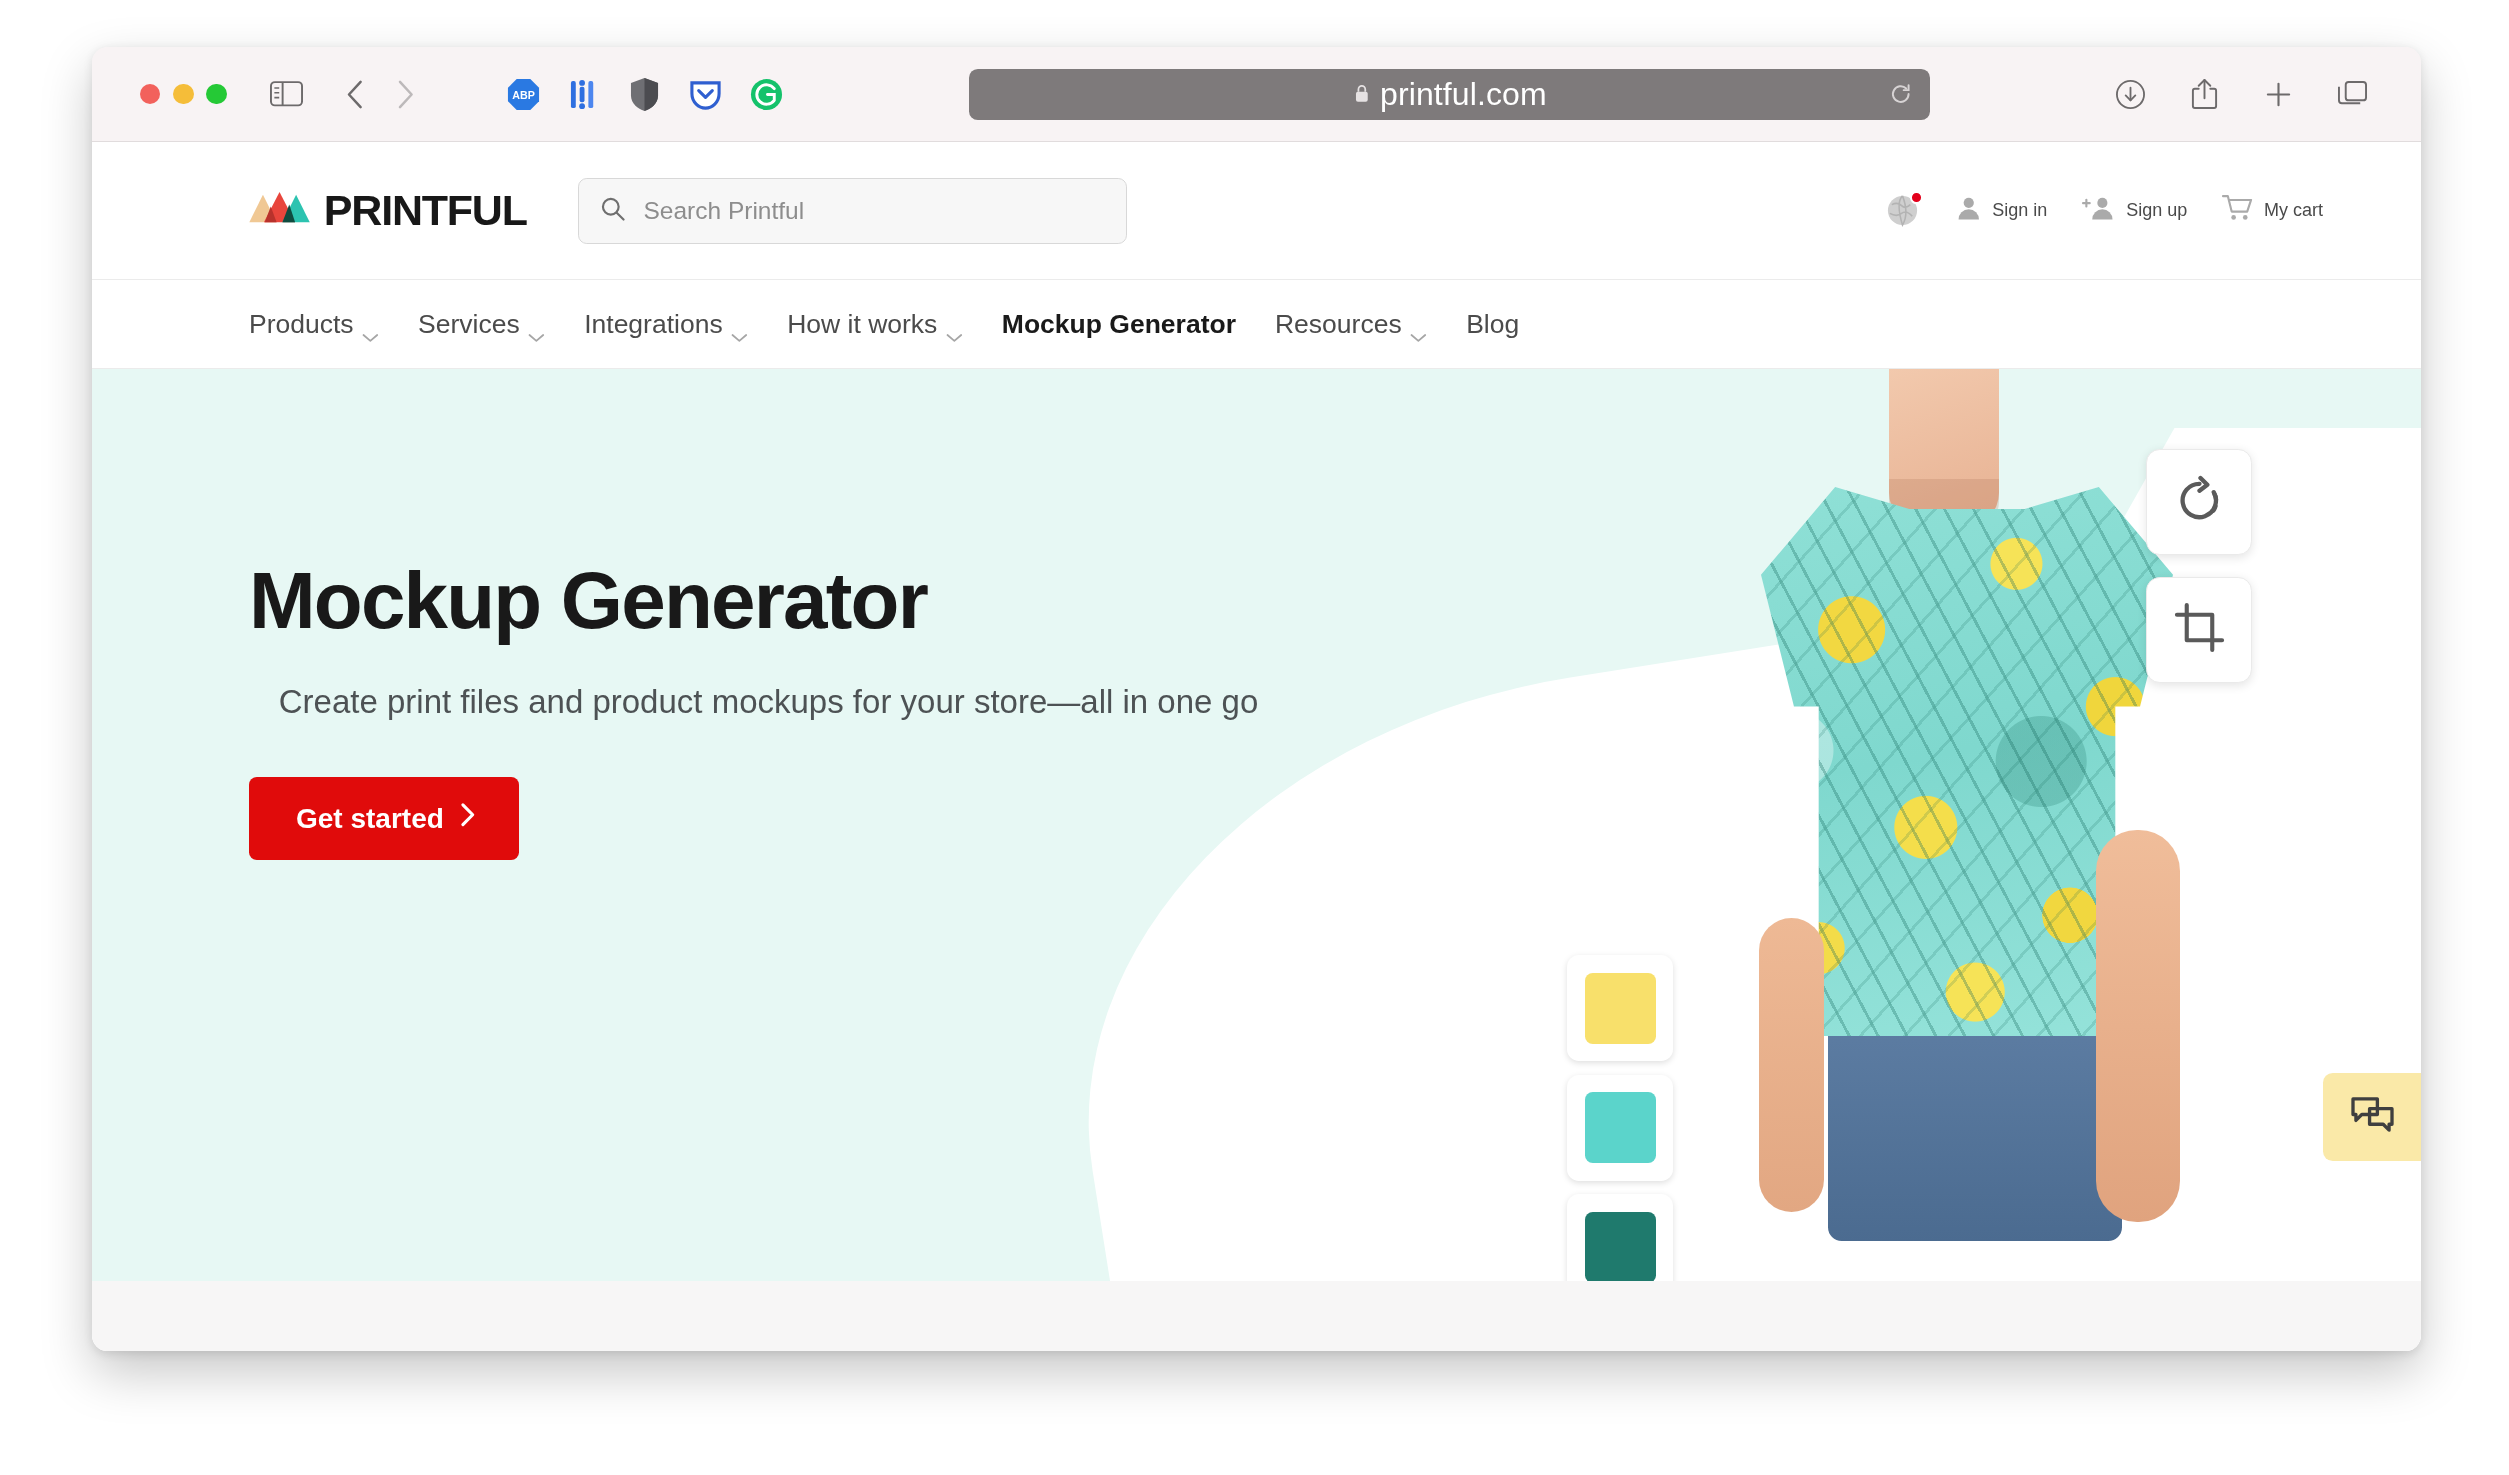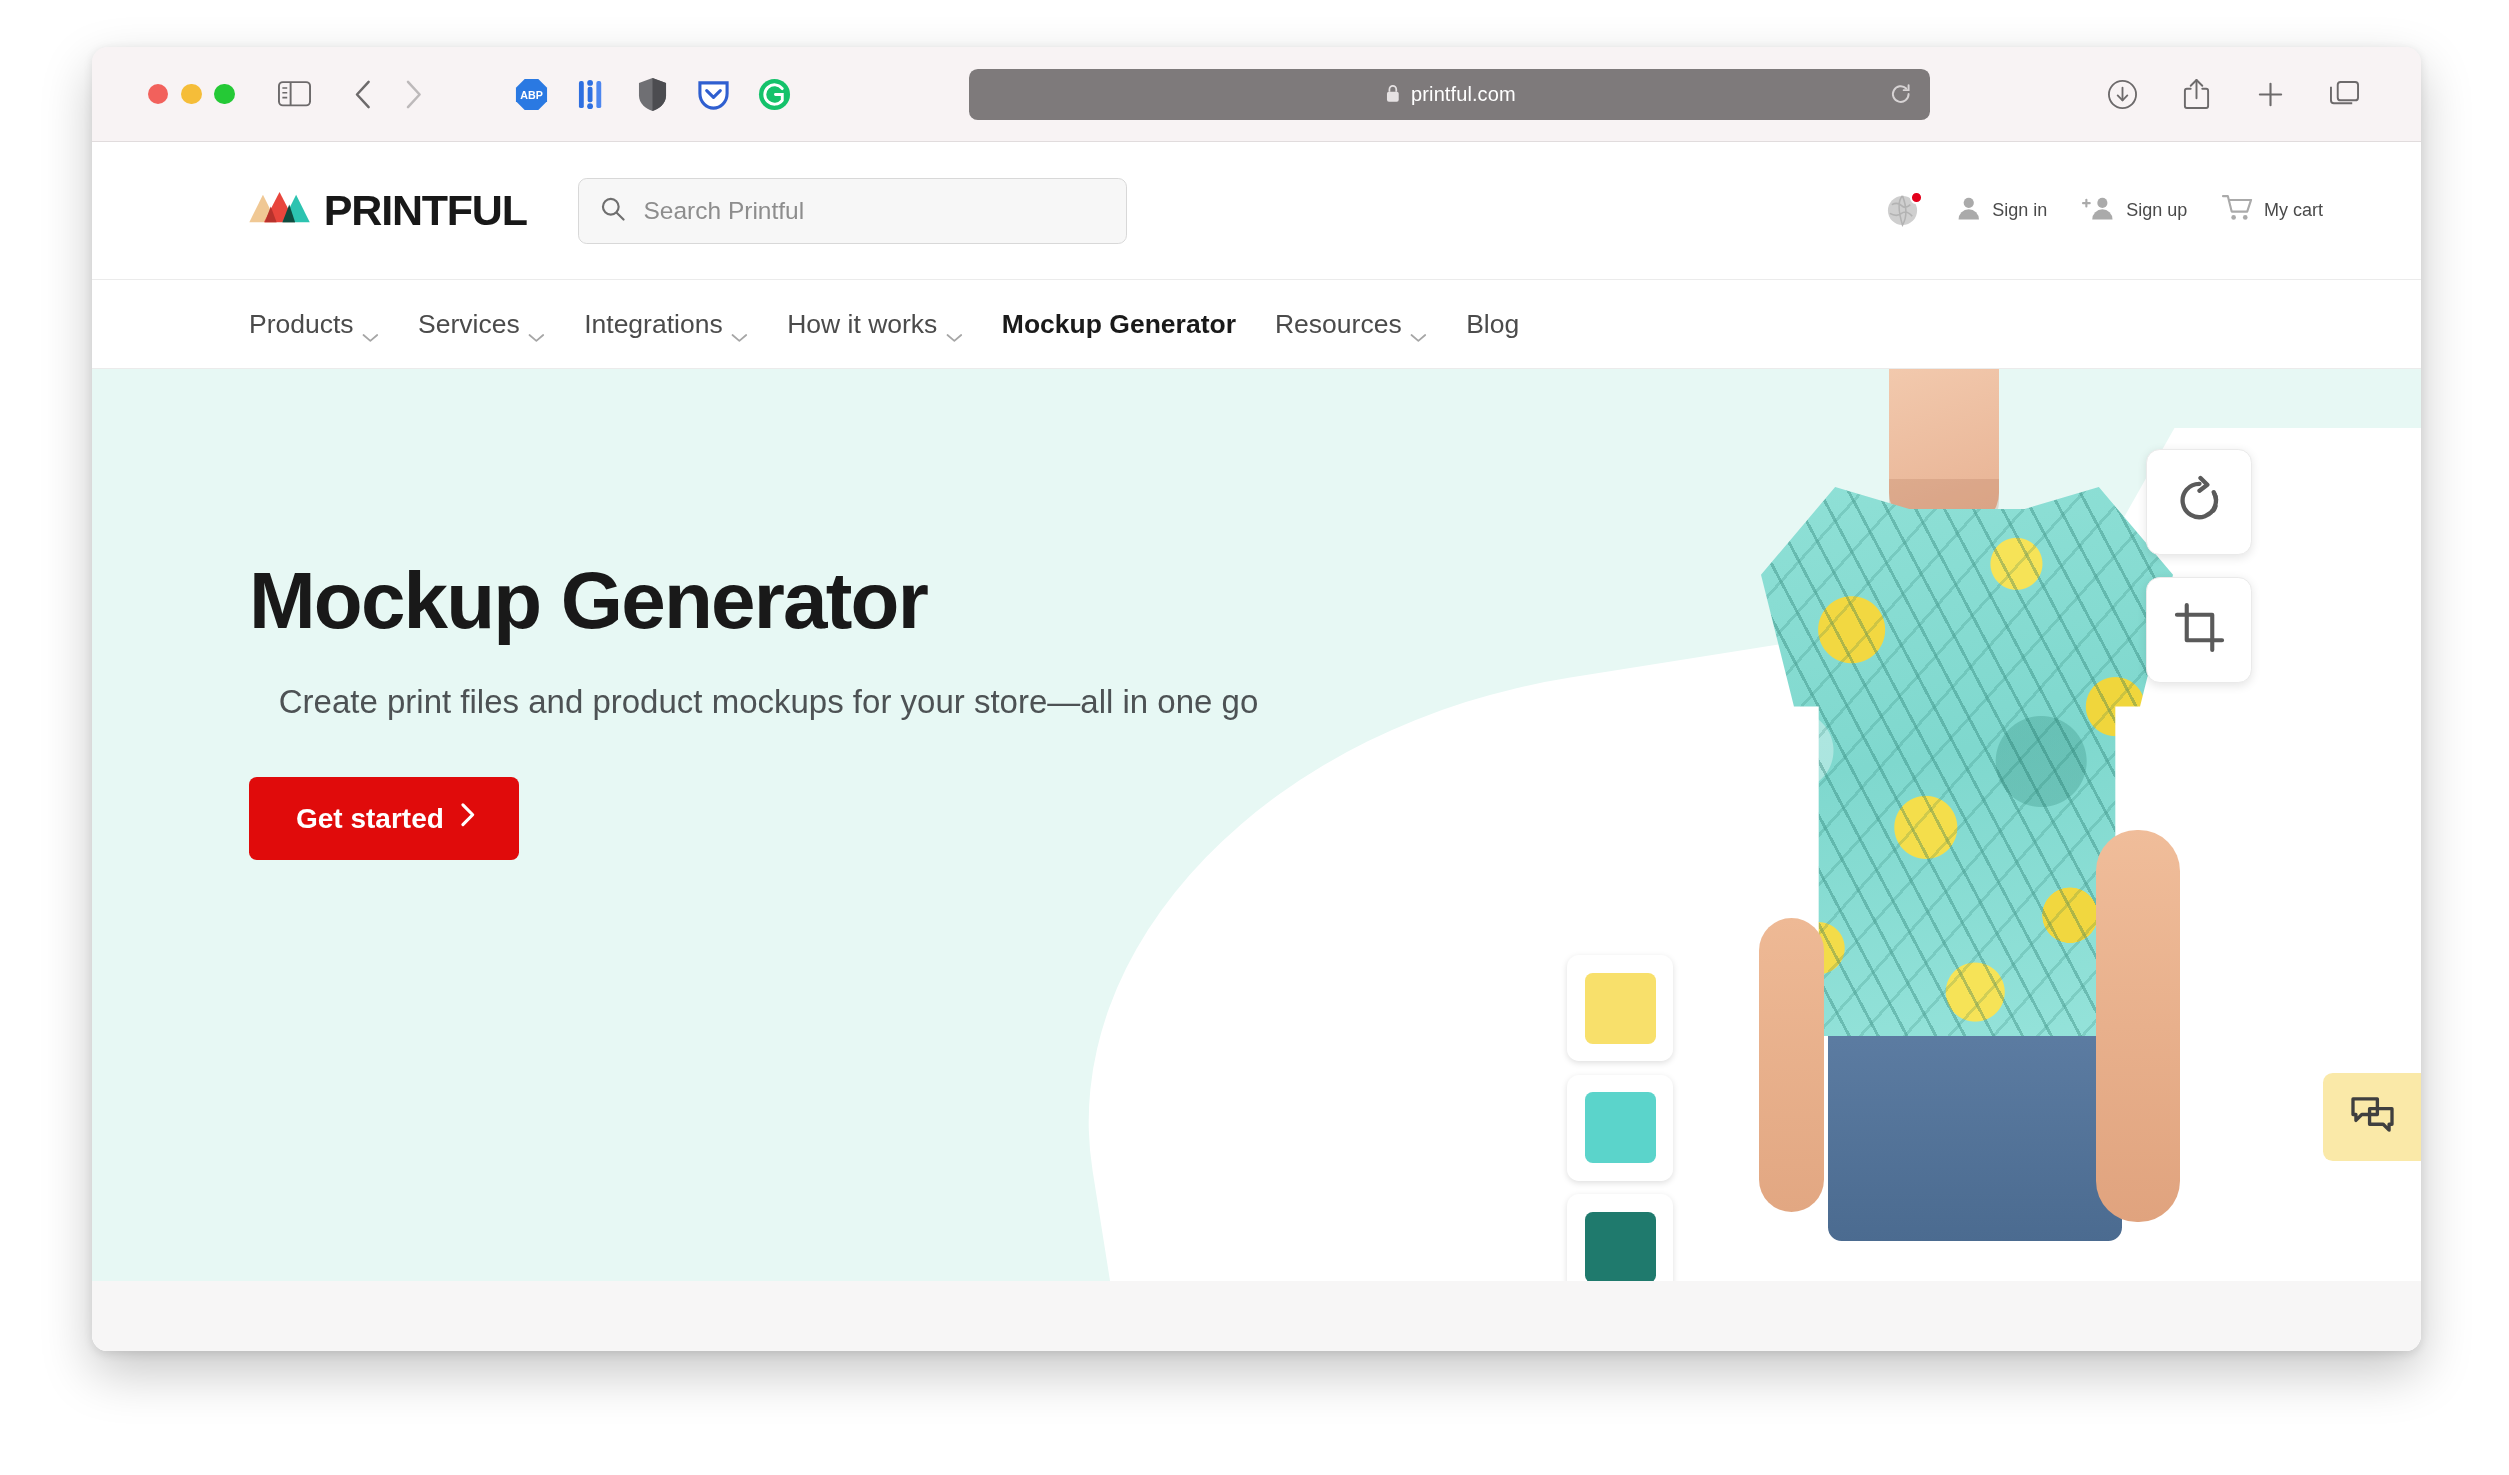--- a/index.html
+++ b/index.html
@@ -30,21 +30,21 @@
   }
 
   
   .toolbar {
     position: relative;
     height: 95px;
     background: #f8f3f4;
     border-bottom: 1px solid #e1dcdd;
     display: flex;
     align-items: center;
-    padding: 0 40px;
+    padding: 0 32px;
   }
   .traffic-lights { display: flex; gap: 12.7px; align-items: center; margin-left: 15.7px; }
   .tl { width: 20.6px; height: 20.6px; border-radius: 50%; }
   .tl.red    { background: #f2615c; }
   .tl.yellow { background: #f5bd39; }
   .tl.green  { background: #25c936; }
 
   .tb-icon {
     width: 45px; height: 45px;
     display: flex; align-items: center; justify-content: center;
@@ -64,21 +64,21 @@
     margin: 0 23.5px 0 29px;
   }
   .url-bar {
     position: relative;
     width: 961px; height: 51px;
     background: #7e7a7b;
     border-radius: 8.8px;
     display: flex; align-items: center; justify-content: center;
     gap: 9.8px;
   }
-  .url-text { color: #ffffff; font-size: 20px; letter-spacing: 0.1px; text-align: center; }
+  .url-text { color: #ffffff; font-size: 32px; letter-spacing: 0.1px; text-align: center; }
   .lock-ico { width: 17.6px; height: 21.6px; display:flex; align-items:center; justify-content:center; }
   .url-reload {
     position: absolute; right: 15.7px; top: 50%; transform: translateY(-50%);
     width: 27.4px; height: 27.4px; color: #d7d3d4;
     display: flex; align-items: center; justify-content: center;
   }
   .tb-right { display: flex; align-items: center; gap: 29px; margin-right: 13.7px; }
 
   
   .page { background: #ffffff; height: 1209px; position: relative; overflow: hidden; }

